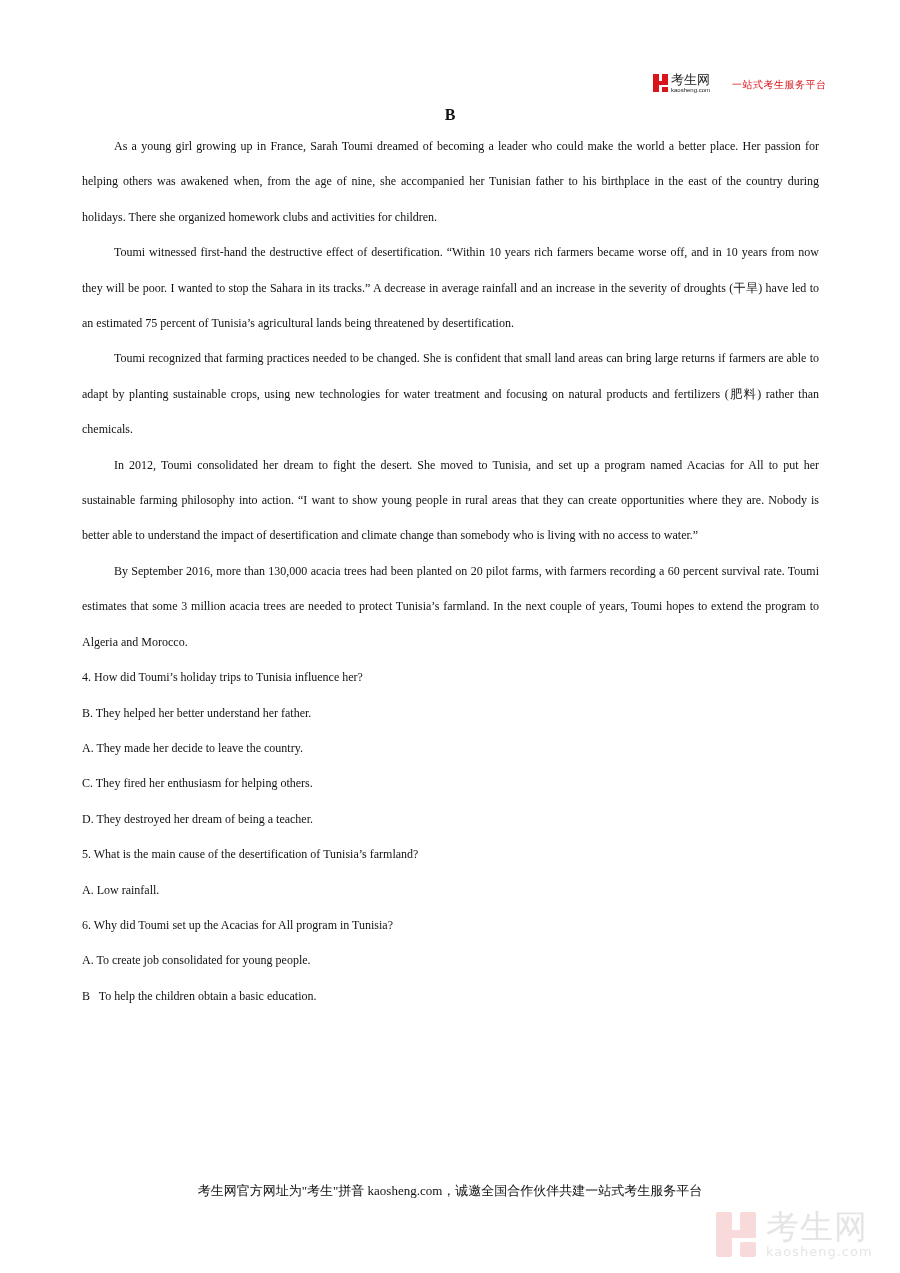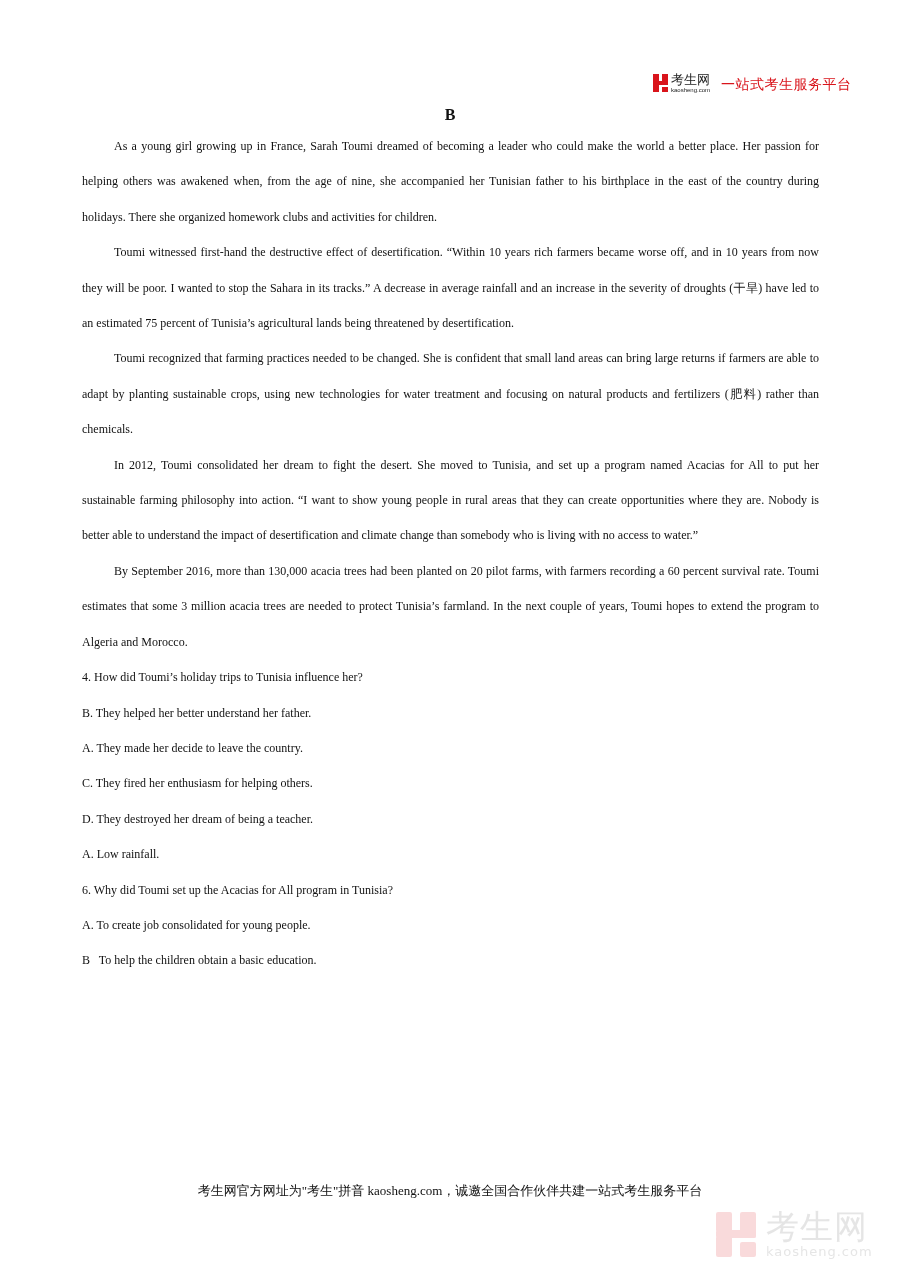--- a/index.html
+++ b/index.html
@@ -11,22 +11,22 @@
     .header-logo {
       position: absolute; left: 653px; top: 72px; height: 22px;
       display: flex; align-items: center;
     }
     .logo-mark { width: 15px; height: 18px; position: relative; margin-right: 3px; }
     .logo-mark .b { position: absolute; background: #d9141b; }
     .logo-text { display: flex; flex-direction: column; line-height: 1; }
     .logo-cn { font-family: "DejaVu Sans", sans-serif; font-size: 13px; color: #222; letter-spacing: 0px; }
     .logo-en { font-family: "Liberation Sans", sans-serif; font-size: 6px; color: #222; margin-top: 1px; }
     .logo-slogan {
-      font-family: Liberation Mono, monospace; font-size: 14px; color: #d9141b;
-      margin-left: 11px; margin-top: 4px; letter-spacing: 0.5px;
+      font-family: Liberation Mono, monospace; font-size: 10px; color: #d9141b;
+      margin-left: 22px; margin-top: 4px; letter-spacing: 0.5px;
     }
     .section-title {
       position: absolute; top: 106px; left: 0; width: 900px; text-align: center;
       font-weight: bold; font-size: 16px;
     }
     .content {
       position: absolute; left: 82px; top: 129px; width: 737px;
       font-size: 12px; line-height: 35.4px;
     }
     .para { margin: 0; text-align: justify; text-indent: 32px; }
@@ -76,20 +76,21 @@
 
   <div>
     <p class="q">4. How did Toumi’s holiday trips to Tunisia influence her?</p>
     <p class="opt">B. They helped her better understand her father.</p>
     <p class="opt">A. They made her decide to leave the country.</p>
     <p class="opt">C. They fired her enthusiasm for helping others.</p>
     <p class="opt">D. They destroyed her dream of being a teacher.</p>
   </div>
 
   <div>
+    <p class="q">5. What is the main cause of the desertification of Tunisia’s farmland?</p>
     <div class="opt-row">
       <p class="opt">A. Low rainfall.</p>
     </div>
   </div>
 
   <div>
     <p class="q">6. Why did Toumi set up the Acacias for All program in Tunisia?</p>
     <p class="opt">A. To create job consolidated for young people.</p>
     <p class="opt" style="white-space:pre;">B   To help the children obtain a basic education.</p>
   </div>

